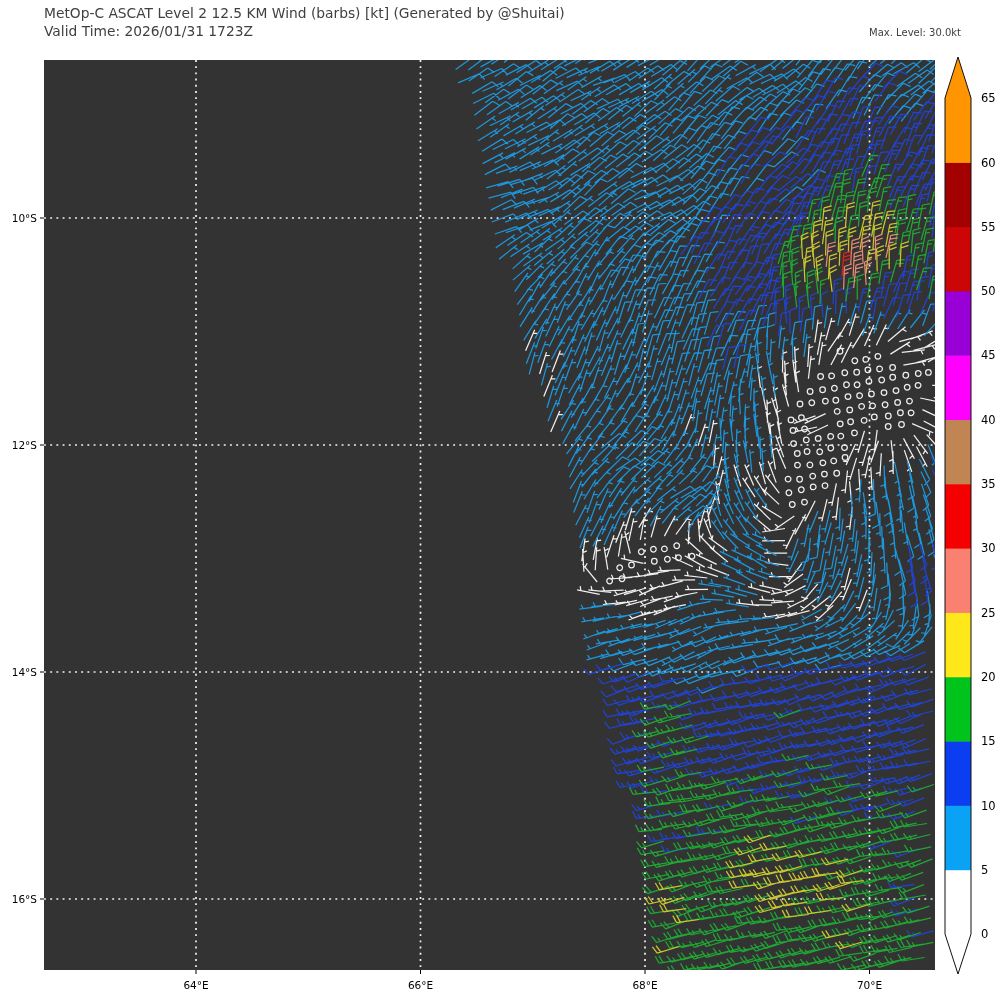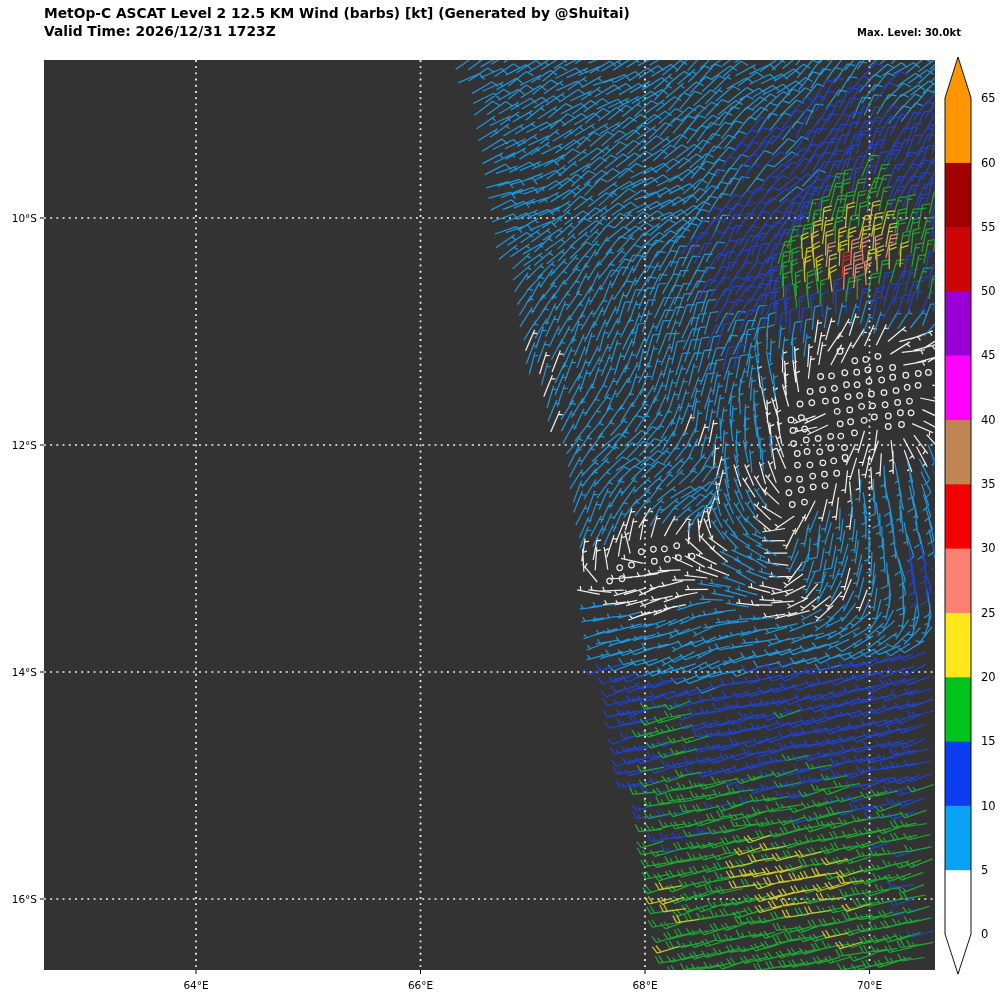--- a/index.html
+++ b/index.html
@@ -1,29 +1,29 @@
 <!DOCTYPE html>
 <html><head>
 <meta charset="utf-8">
 <style>
   html,body{margin:0;padding:0;background:#ffffff;}
   body{width:1008px;height:997px;position:relative;font-family:"DejaVu Sans","Liberation Sans",sans-serif;}
-  .hdr{position:absolute;color:#000000;white-space:nowrap;font-weight:bold;}
+  .hdr{position:absolute;color:#404040;white-space:nowrap;}
   #title{left:44px;top:5px;font-size:13.8px;}
   #subtitle{left:44px;top:23px;font-size:13.8px;}
   #maxwind{right:47px;top:27px;font-size:10px;}
   svg text{font-family:"DejaVu Sans","Liberation Sans",sans-serif;}
 </style>
 </head>
 <body>
 
 
 
 <div id="title" class="hdr">MetOp-C ASCAT Level 2 12.5 KM Wind (barbs) [kt] (Generated by @Shuitai)</div>
-<div id="subtitle" class="hdr">Valid Time: 2026/12/31 1723Z</div>
+<div id="subtitle" class="hdr">Valid Time: 2026/01/31 1723Z</div>
 <div id="maxwind" class="hdr">Max. Level: 30.0kt</div>
 
 <svg id="plot-svg" width="1008" height="997" viewBox="0 0 1008 997">
     <rect x="44" y="60" width="891" height="910" fill="#333333"></rect>
     <defs>
       <clipPath id="plotClip">
         <rect x="44" y="60" width="891" height="910"></rect>
       </clipPath>
     </defs>
     <g clip-path="url(#plotClip)">

